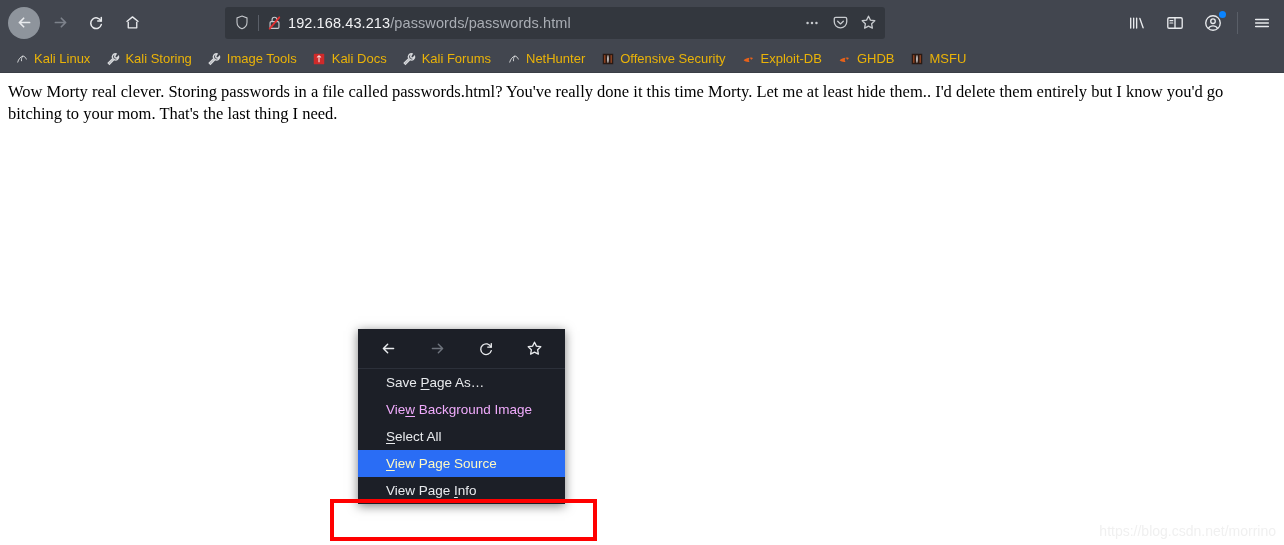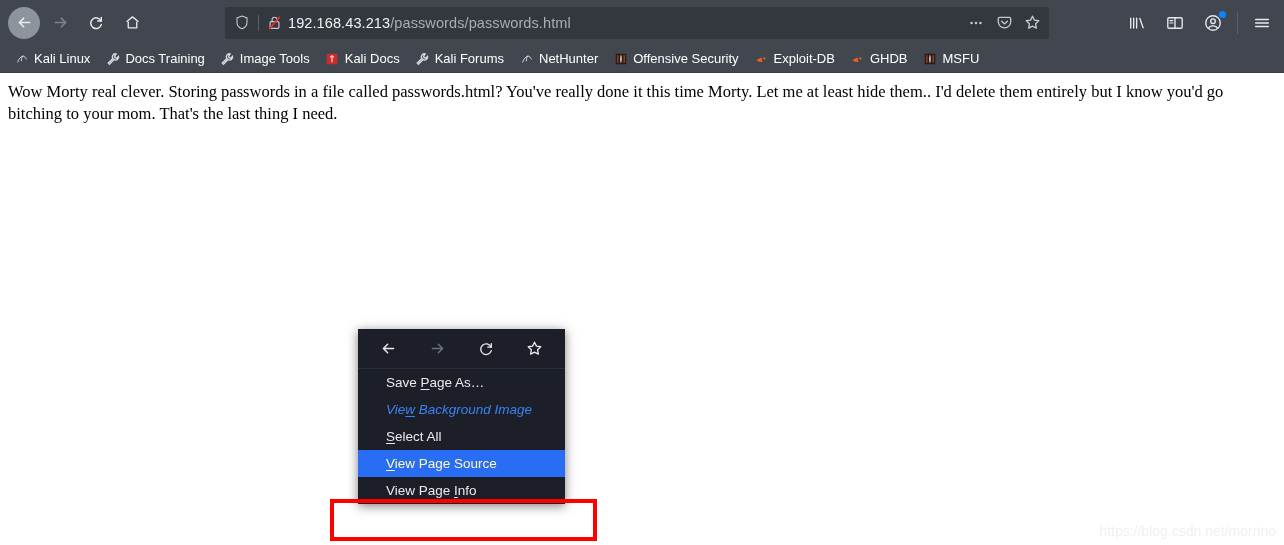--- a/index.html
+++ b/index.html
@@ -25,21 +25,21 @@
     border-radius: 50%;
     margin-right: 4px;
     flex: 0 0 auto;
   }
   .nav-btn.active { background: #8e949c; }
   .nav-btn svg { display: block; }
 
   .url-wrap {
     position: absolute;
     left: 225px;
-    width: 824px;
+    width: 660px;
     height: 30px;
     background: #33373e;
     border-radius: 3px;
     display: flex;
     align-items: center;
     padding: 16px 6px;
   }
   .url-shield { width: 22px; display: flex; justify-content: center; align-items: center; }
   .url-sep { width: 1px; height: 16px; background: #5a5f68; margin: 0 5px; }
   .url-lock { width: 20px; display: flex; justify-content: center; align-items: center; }
@@ -89,21 +89,21 @@
     border-bottom: 1px solid #3a3e46;
   }
   .bm {
     display: flex;
     align-items: center;
     gap: 5px;
     padding: 2px 6px;
     border-radius: 3px;
     white-space: nowrap;
   }
-  .bm-label { font-size: 13px; color: #ffffff; }
+  .bm-label { font-size: 13px; color: #eab308; }
   .bm-ico { width: 15px; height: 15px; display: flex; align-items: center; justify-content: center; flex: 0 0 auto; }
 
   
   .page {
     background: #ffffff;
     height: 472px;
     position: relative;
     overflow: hidden;
   }
   .page-text {
@@ -146,21 +146,21 @@
   .ctx-item {
     height: 27px;
     display: flex;
     align-items: center;
     padding: 0 22px 0 28px;
     font-size: 13.5px;
     color: #e8eaed;
     position: relative;
     white-space: nowrap;
   }
-  .ctx-item.disabled { color: #3b82f6; font-style: italic; }
+  .ctx-item.disabled { color: #f0abfc; }
   .ctx-item.highlight { background: #2a6df5; color: #fef9c3; }
   .ctx-item .chev {
     position: absolute;
     right: 10px;
     font-size: 12px;
     color: #cfd2d6;
   }
   .ctx-item u { text-decoration: underline; text-underline-offset: 2px; }
 
   
@@ -295,21 +295,21 @@
     </span>
     <span class="bm-label">Kali Linux</span>
   </div>
 
   <div class="bm">
     <span class="bm-ico">
       <svg width="14" height="14" viewBox="0 0 16 16" fill="none" stroke="#d9dbde" stroke-width="1.6" stroke-linecap="round">
         <path d="M11.5 2.2a3.3 3.3 0 0 0-3.6 5.1L2.6 12.6l1.3 1.3 5.3-5.3a3.3 3.3 0 0 0 5.1-3.6l-2 2-1.9-.5-.5-1.9z"></path>
       </svg>
     </span>
-    <span class="bm-label">Docs Training</span>
+    <span class="bm-label">Kali Storing</span>
   </div>
 
   <div class="bm">
     <span class="bm-ico">
       <svg width="14" height="14" viewBox="0 0 16 16" fill="none" stroke="#d9dbde" stroke-width="1.6" stroke-linecap="round">
         <path d="M11.5 2.2a3.3 3.3 0 0 0-3.6 5.1L2.6 12.6l1.3 1.3 5.3-5.3a3.3 3.3 0 0 0 5.1-3.6l-2 2-1.9-.5-.5-1.9z"></path>
       </svg>
     </span>
     <span class="bm-label">Image Tools</span>
   </div>

